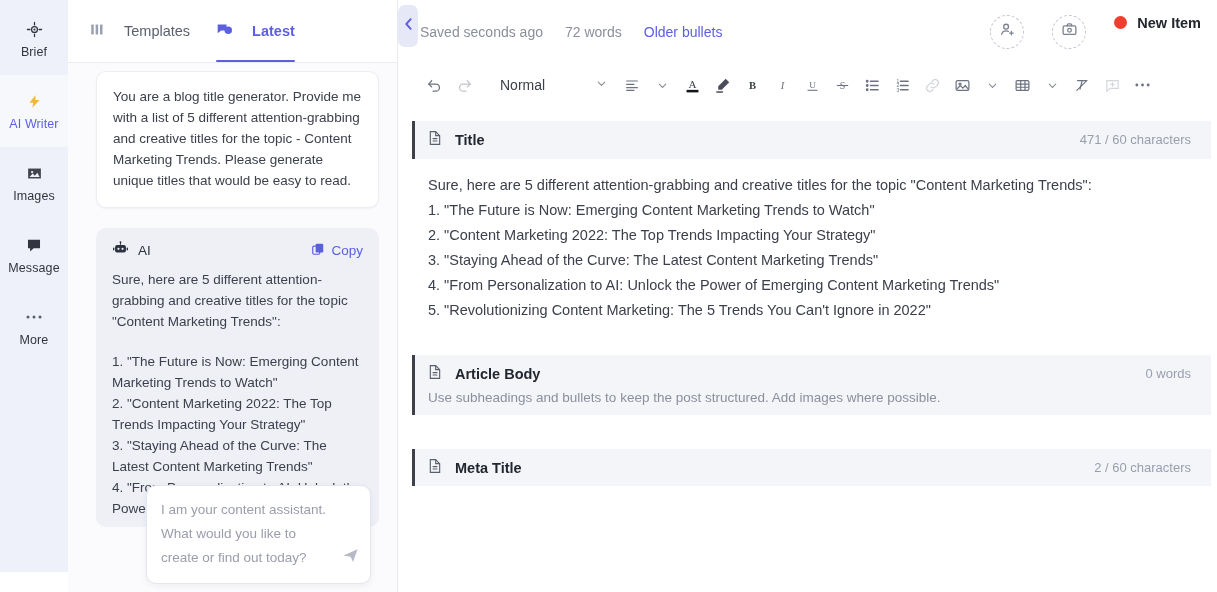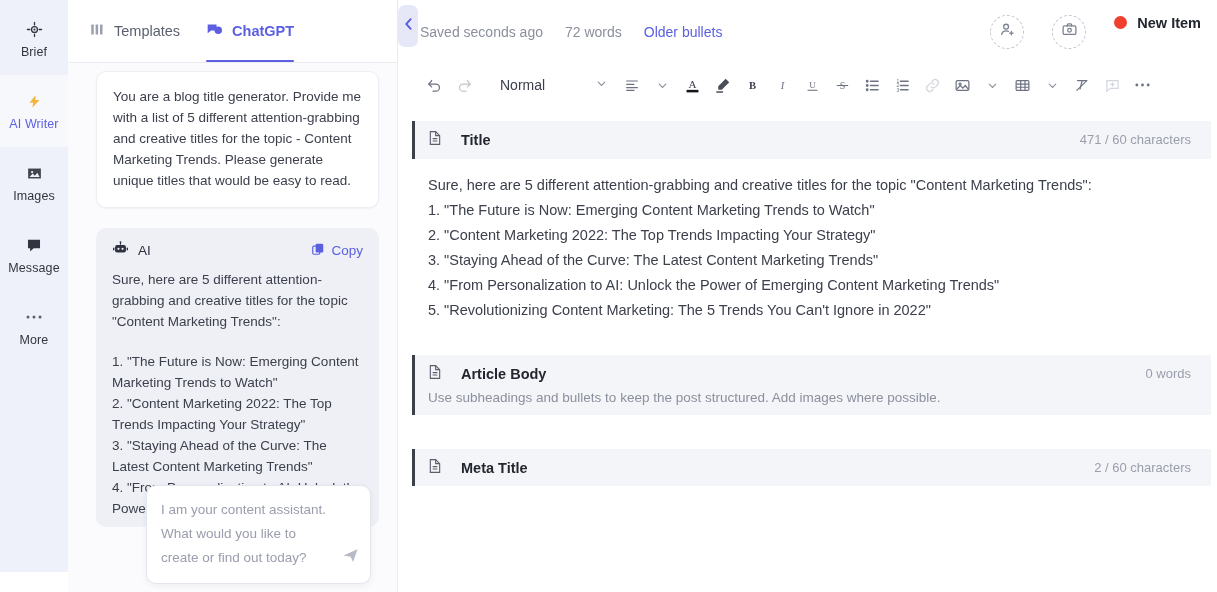--- a/index.html
+++ b/index.html
@@ -39,21 +39,21 @@
     position: relative;
     border-right: 1px solid #e9eaf0;
   }
   .chat-tabs {
     height: 63px; display: flex; align-items: center;
     gap: 26px; padding: 0 22px;
     border-bottom: 1px solid #ebecf2;
     flex: 0 0 63px;
   }
   .chat-tab {
-    display: flex; align-items: center; gap: 9px;
+    display: flex; align-items: center; gap: 19px;
     height: 62px; font-size: 14.5px; color: #5a5f6e;
     cursor: pointer; position: relative;
   }
   .chat-tab.active { color: #5b5fe0; font-weight: 600; }
   .chat-tab.active::after {
     content: ""; position: absolute; left: 0; right: 0; bottom: 0;
     height: 2.5px; background: #5b5fe0; border-radius: 2px;
   }
   .chat-body {
     flex: 1 1 auto; overflow: hidden;
@@ -143,21 +143,21 @@
   }
 
   .doc { flex: 1 1 auto; overflow: hidden; padding: 14px 6px 0 14px; }
   .section { margin: 0 0 0 0; }
   .sec-head {
     background: #f4f5f9;
     border-left: 3px solid #3c4049;
     padding: 9px 16px 10px 13px;
   }
   .sec-top { display: flex; align-items: center; }
-  .sec-title { display: flex; align-items: center; gap: 19px; font-size: 14.5px; color: #23262f; font-weight: 600; }
+  .sec-title { display: flex; align-items: center; gap: 13px; font-size: 14.5px; color: #23262f; font-weight: 600; }
   .sec-count { margin-left: auto; font-size: 13px; color: #9a9eac; padding-right: 4px; }
   .sec-hint { font-size: 13.5px; color: #8b8f9c; margin-top: 7px; }
   .sec-content { padding: 14px 16px 10px 16px; font-size: 14.5px; line-height: 25px; color: #3c404c; }
   .placeholder { font-style: italic; color: #9a9eac; }
   .spacer-lg { height: 34px; }
   .spacer-sm { height: 22px; }
 </style>
 </head>
 <body>
 
@@ -230,21 +230,21 @@
         </span>
         <span>Templates</span>
       </div>
       <div class="chat-tab active">
         <span>
           <svg width="17" height="15" viewBox="0 0 24 22" fill="#5b5fe0">
               <path d="M2 3.5h13v9H7l-5 4z"></path>
               <circle cx="17.5" cy="12" r="5.5"></circle>
             </svg>
         </span>
-        <span>ChatGPT</span>
+        <span>Latest</span>
       </div>
     </div>
 
     <div class="chat-body">
 
       <div class="bubble-user">You are a blog title generator. Provide me with a list of 5 different attention-grabbing and creative titles for the topic - Content Marketing Trends. Please generate unique titles that would be easy to read.</div>
 
       <div class="bubble-ai">
         <div class="ai-head">
           <div class="ai-name">

